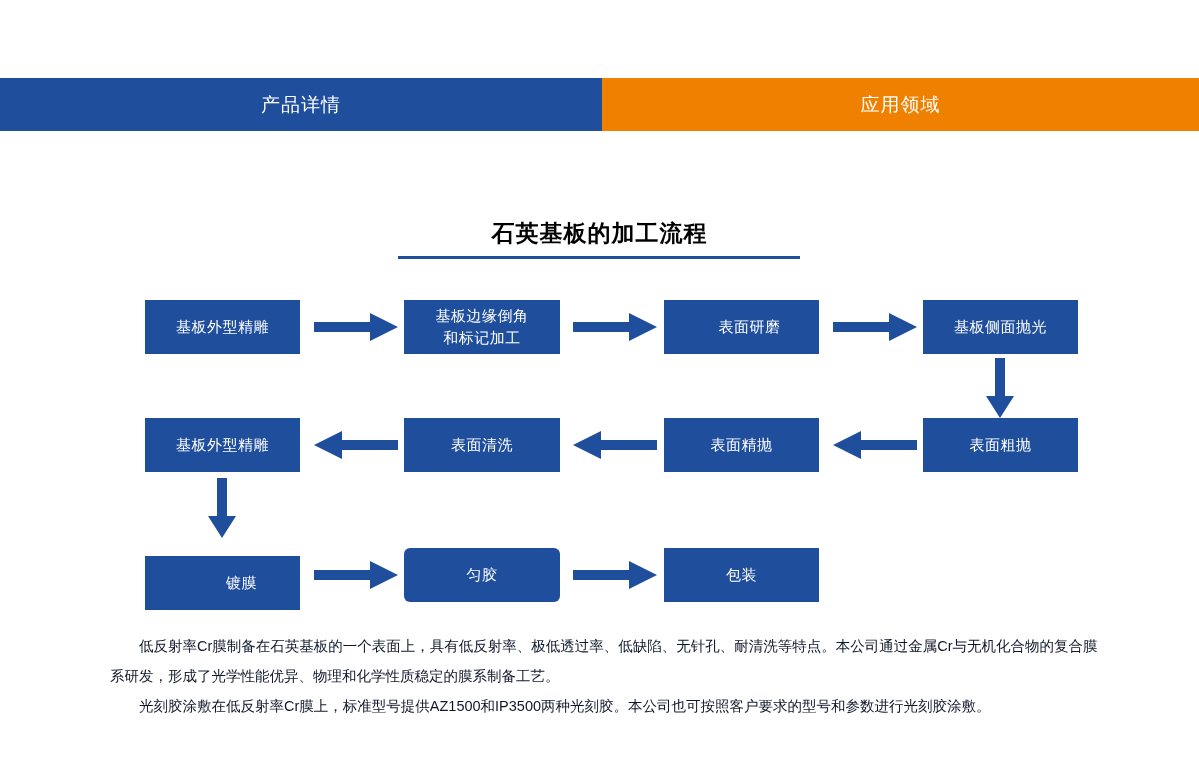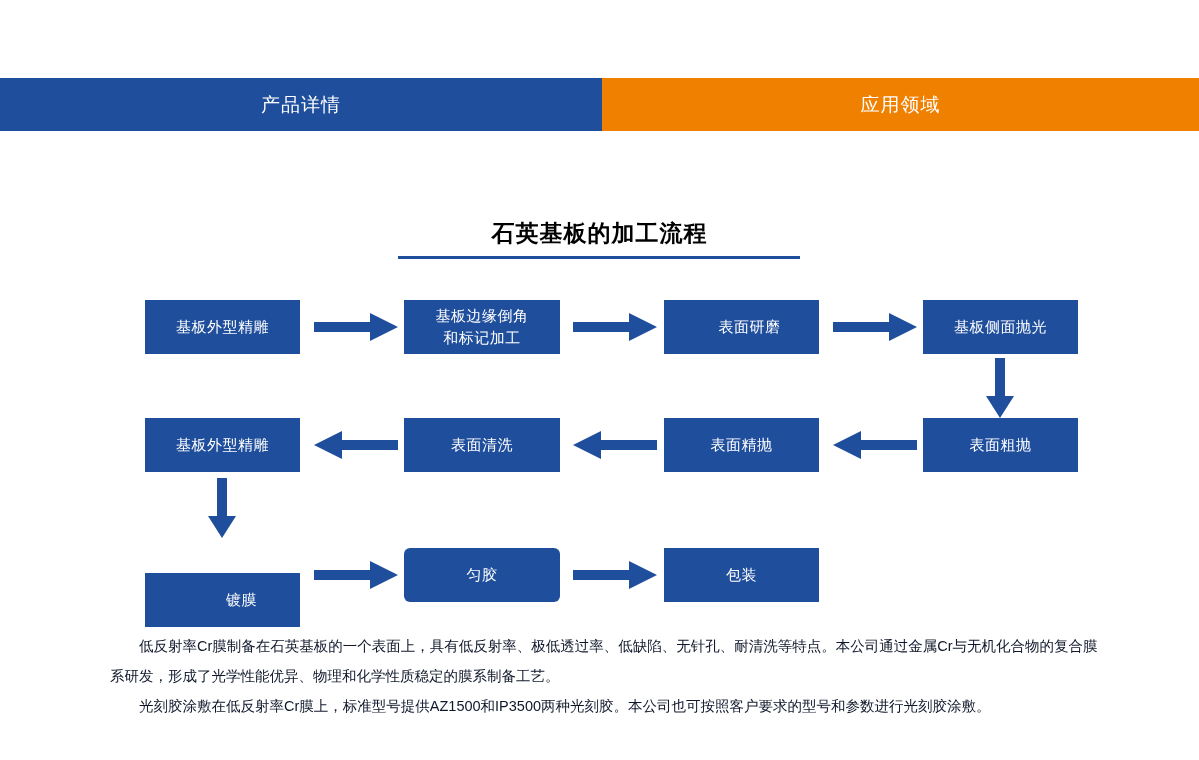--- a/index.html
+++ b/index.html
@@ -74,21 +74,21 @@
   .n1 { left: 145px; top: 300px; width: 155px; }
   .n2 { left: 404px; top: 300px; width: 156px; }
   .n3 { left: 664px; top: 300px; width: 155px; padding-left: 16px; }
   .n4 { left: 923px; top: 300px; width: 155px; }
   
   .n5 { left: 145px; top: 418px; width: 155px; }
   .n6 { left: 404px; top: 418px; width: 156px; }
   .n7 { left: 664px; top: 418px; width: 155px; }
   .n8 { left: 923px; top: 418px; width: 155px; }
   
-  .n9  { left: 145px; top: 573px; width: 155px; padding-left: 38px; }
+  .n9  { left: 145px; top: 556px; width: 155px; padding-left: 38px; }
   .n10 { left: 404px; top: 548px; width: 156px; border-radius: 6px; }
   .n11 { left: 664px; top: 548px; width: 155px; }
 
   
   .arrow-h {
     position: absolute;
     width: 84px; height: 34px;
   }
   .arrow-v {
     position: absolute;

